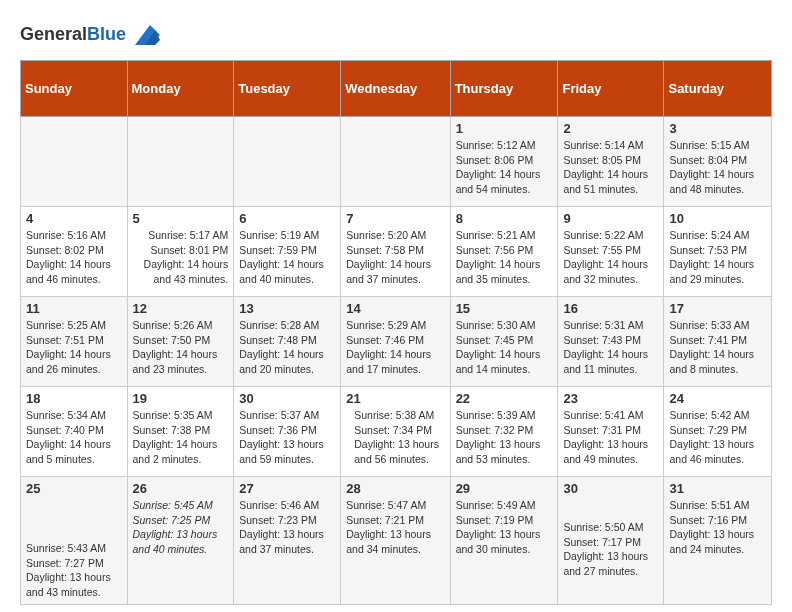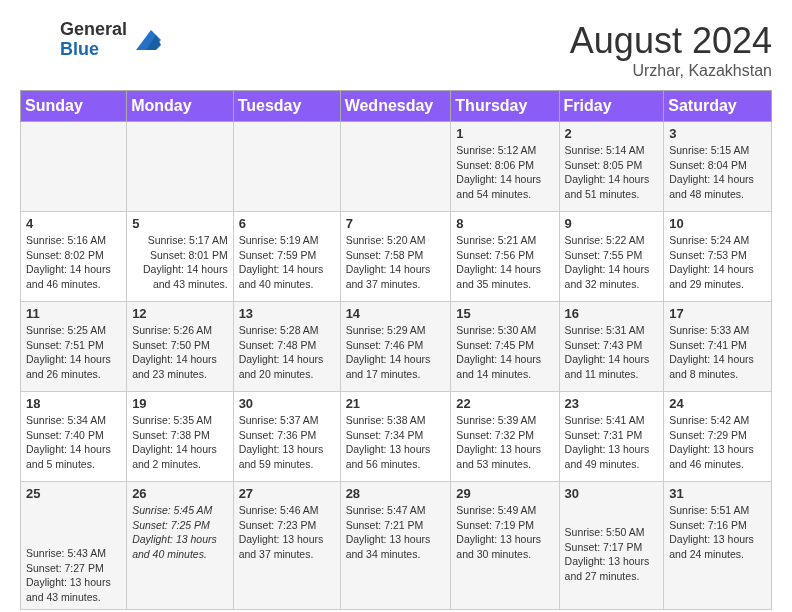--- a/index.html
+++ b/index.html
@@ -15,23 +15,21 @@
       justify-content: space-between;
       align-items: flex-start;
       margin-bottom: 10px;
     }
     .logo {
       display: flex;
       align-items: center;
     }
     .logo-text {
       display: flex;
-      flex-direction: column;
       line-height: 1.1;
-      margin-left: 40px;
     }
     .logo-general {
       font-size: 18px;
       font-weight: bold;
       color: #333;
     }
     .logo-blue {
       font-size: 18px;
       font-weight: bold;
       color: #1a6aad;
@@ -52,25 +50,25 @@
     .location {
       font-size: 16px;
       color: #555;
     }
     table {
       width: 100%;
       border-collapse: collapse;
       font-size: 11px;
     }
     thead tr th {
-      background-color: #8b5cf6;
+      background-color: #c2410c;
       color: #fff;
-      padding: 6px 4px;
+      padding: 20px 4px;
       text-align: left;
-      font-size: 16px;
+      font-size: 13px;
       font-weight: bold;
       border: 1px solid #aaa;
     }
     tbody tr td {
       border: 1px solid #ccc;
       vertical-align: top;
       padding: 4px 5px;
       width: 113px;
       min-height: 80px;
       height: 90px;
@@ -104,24 +102,20 @@
   <div class="logo">
     <div class="logo-text">
       <span class="logo-general">General</span>
       <span class="logo-blue">Blue</span>
     </div>
     <svg class="logo-icon" viewBox="0 0 30 30">
       <polygon points="5,25 20,5 30,15 20,25" fill="#2471c8"></polygon>
       <polygon points="15,25 25,10 30,20 25,25" fill="#1a5fa0"></polygon>
     </svg>
   </div>
-  <div class="title-block">
-    <div class="month-year">August 2024</div>
-    <div class="location">Urzhar, Kazakhstan</div>
-  </div>
 </div>
 
 <table>
   <thead>
     <tr>
     <th>Sunday</th>
         <th>Monday</th>
         <th>Tuesday</th>
         <th>Wednesday</th>
         <th>Thursday</th>
@@ -276,21 +270,21 @@
         </td>
         <td>
           <span class="day-number">30</span>
           <div class="day-detail" style="white-space: pre-line;">Sunrise: 5:37 AM
 Sunset: 7:36 PM
 Daylight: 13 hours
 and 59 minutes.</div>
         </td>
         <td>
           <span class="day-number">21</span>
-          <div class="day-detail" style="white-space: pre-line;">Sunrise: 5:38 AM
+          <div class="day-detail" style="white-space: pre-line; margin-left: 8px;">Sunrise: 5:38 AM
 Sunset: 7:34 PM
 Daylight: 13 hours
 and 56 minutes.</div>
         </td>
         <td>
           <span class="day-number">22</span>
           <div class="day-detail" style="white-space: pre-line;">Sunrise: 5:39 AM
 Sunset: 7:32 PM
 Daylight: 13 hours
 and 53 minutes.</div>

